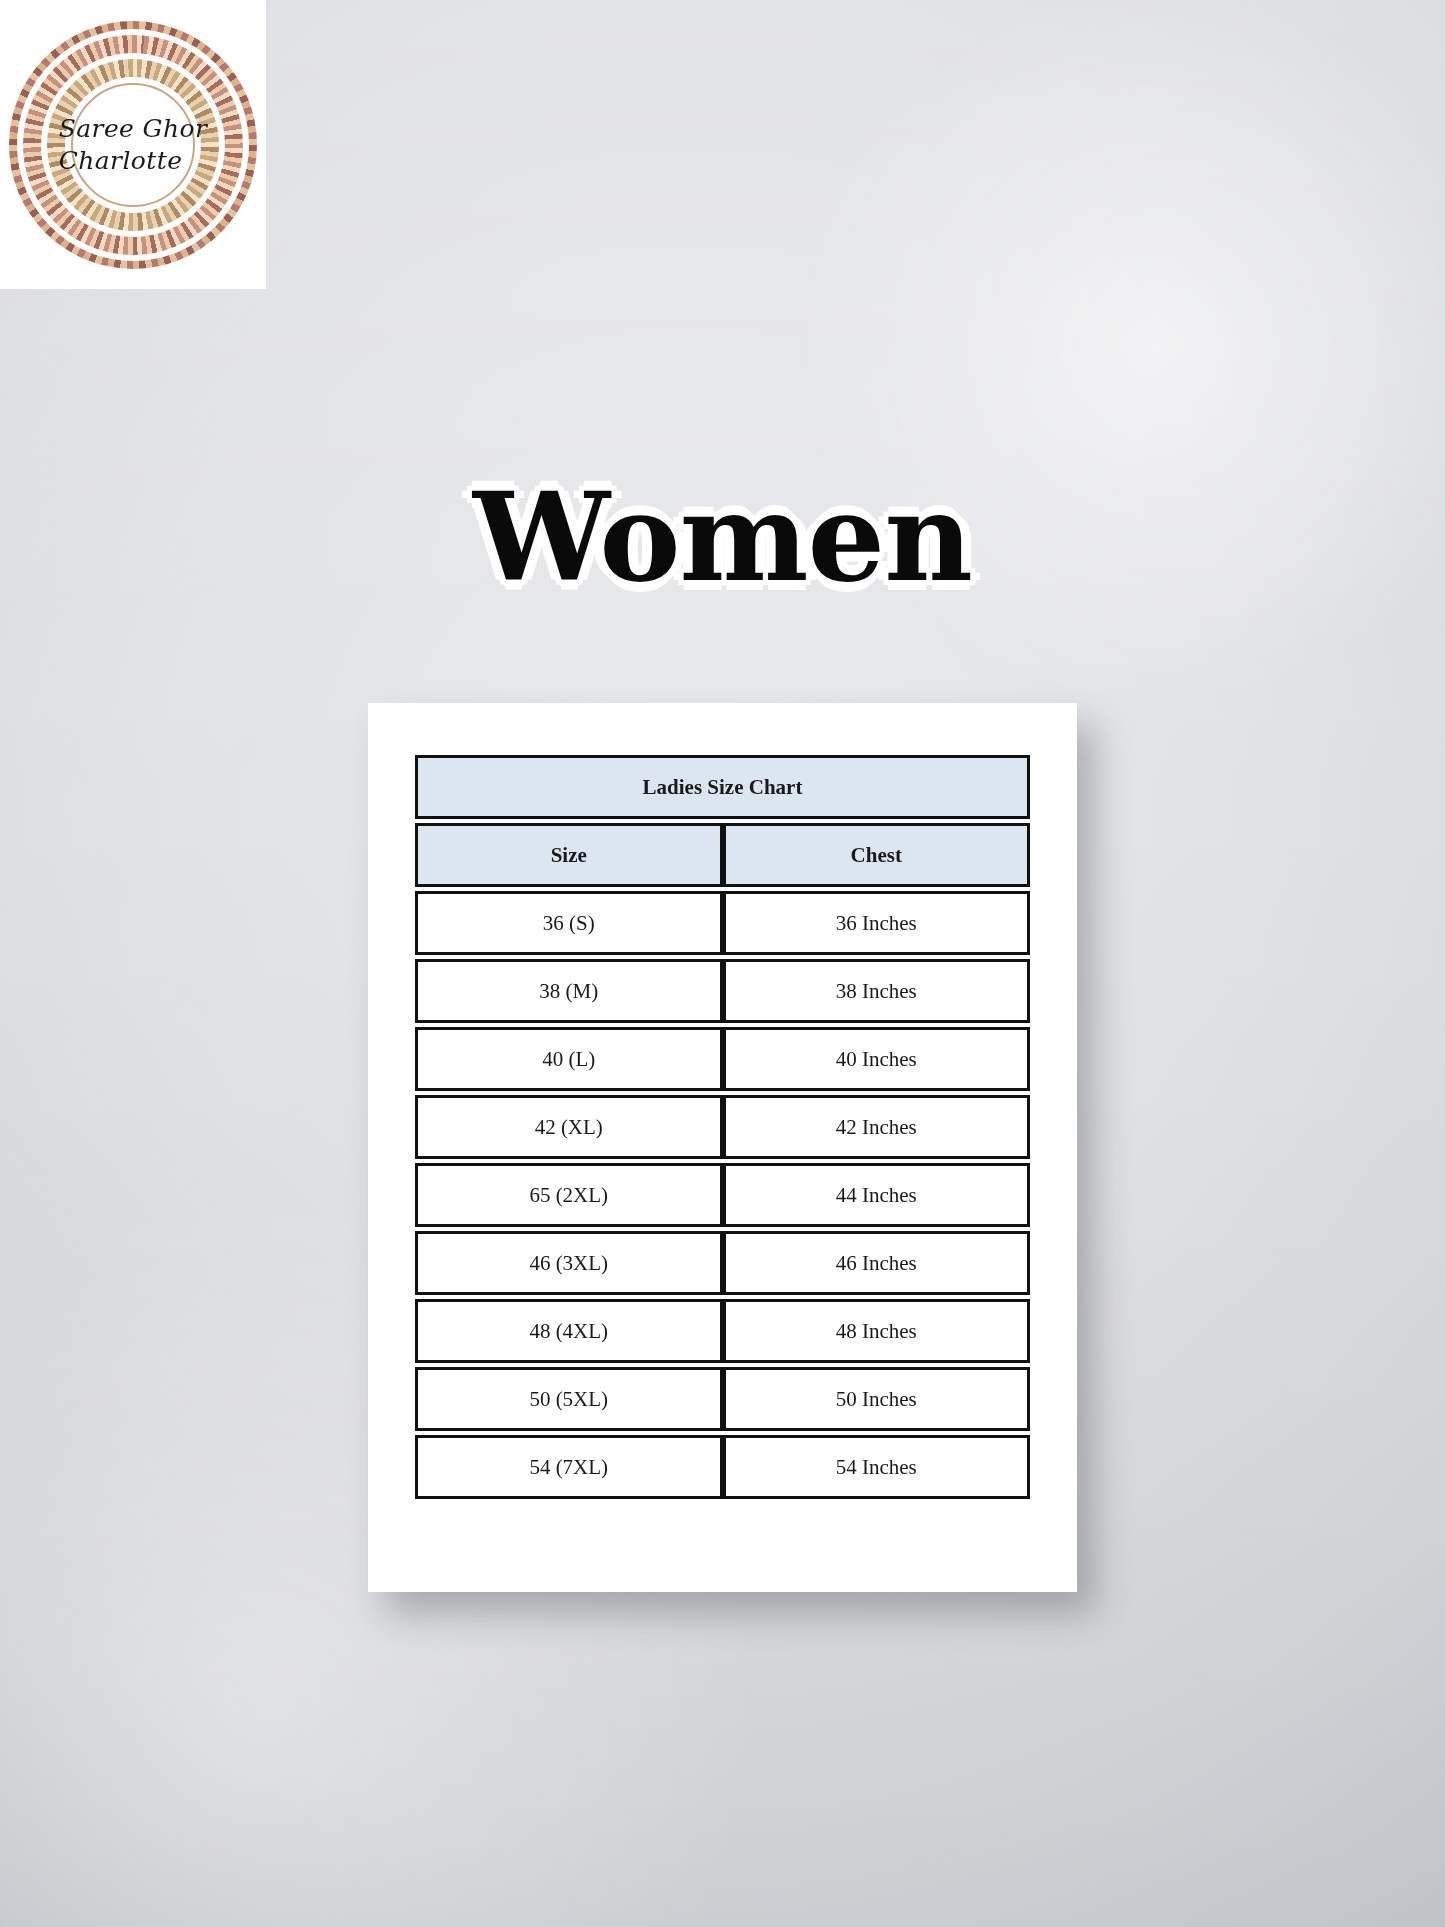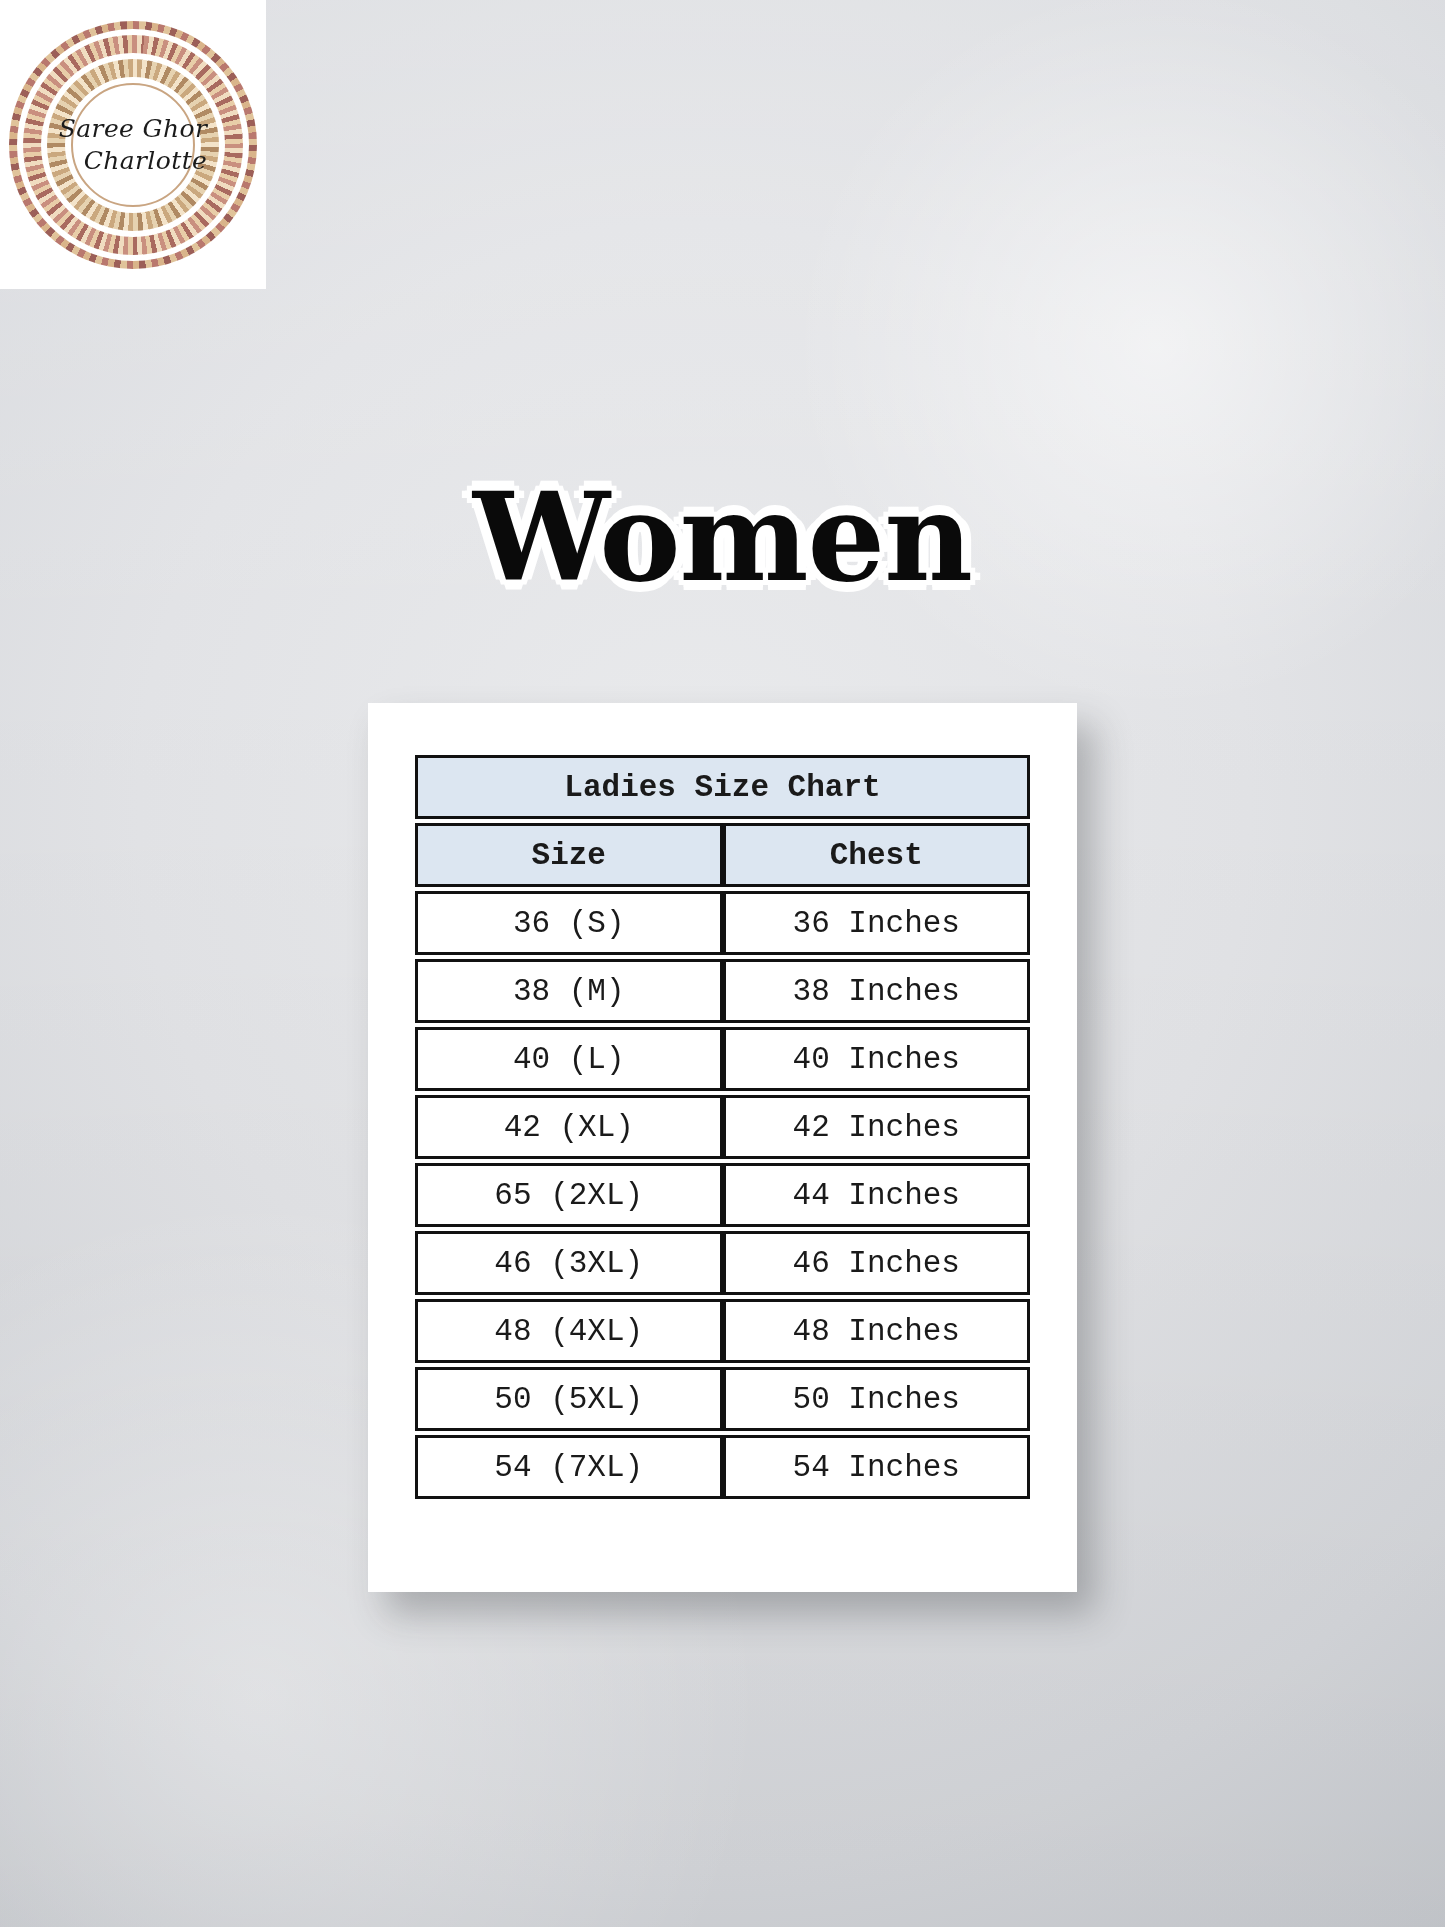--- a/index.html
+++ b/index.html
@@ -93,21 +93,21 @@
     background: #ffffff;
   }
   .ring-thin {
     inset: 64px;
     border: 2px solid #c9a582;
     background: transparent;
   }
   .logo-text {
     position: relative;
     z-index: 5;
-    text-align: right;
+    text-align: left;
     font-family: "DejaVu Serif", serif;
     font-style: italic;
     font-size: 25px;
     line-height: 1.26;
     color: #1b1b1b;
     letter-spacing: 0.4px;
   }
 
   
   .title-wrap {
@@ -150,23 +150,23 @@
     width: 615px;
     border-collapse: separate;
     border-spacing: 0 4px;
     table-layout: fixed;
   }
   table.size-chart td {
     border: 3px solid #111111;
     height: 56px;
     text-align: center;
     vertical-align: middle;
-    font-size: 31px;
+    font-size: 21px;
     color: #1a1a1a;
-    font-family: Liberation Mono, monospace;
+    font-family: Liberation Serif, serif;
   }
   td.chart-title {
     background: #dce6f1;
     font-weight: 700;
     font-size: 33px;
     height: 58px;
   }
   td.col-head {
     background: #dce6f1;
     font-weight: 700;

